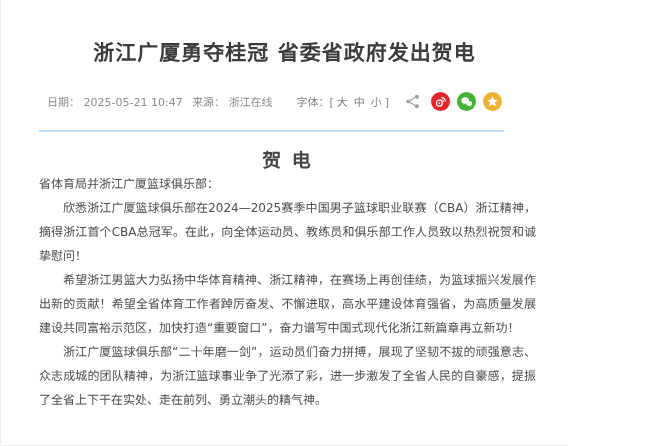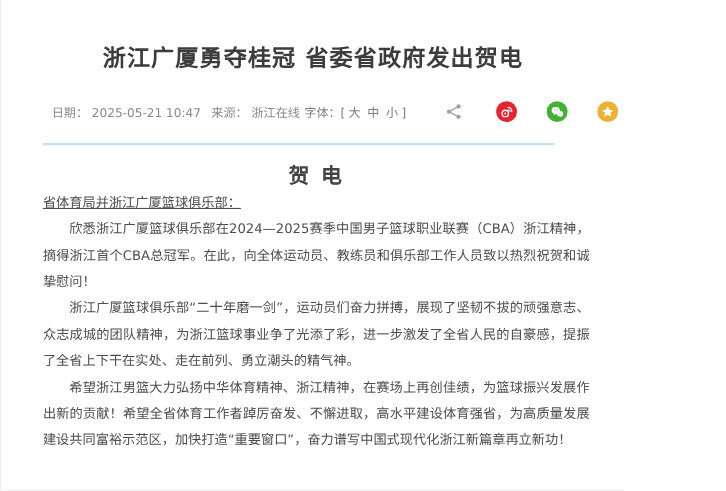--- a/index.html
+++ b/index.html
@@ -28,21 +28,21 @@
     height: 22px;
     display: flex;
     justify-content: space-between;
     align-items: center;
     font-size: 11px;
     color: #8a8a8a;
   }
   .meta-left { white-space: nowrap; }
   .meta-left .val { margin-right: 4px; color: #8a8a8a; }
   .meta-left .src-label { margin-left: 2px; }
-  .meta-right { display: flex; align-items: center; white-space: nowrap; gap: 20px; }
+  .meta-right { display: flex; align-items: center; white-space: nowrap; }
   .font-ctrl { color: #7d7d7d; }
   .font-ctrl .size { margin: 0 3px; cursor: pointer; }
   .share-icon { margin-left: 16px; margin-right: 4px; display: inline-flex; cursor: pointer; }
   .soc {
     width: 19px; height: 19px;
     border-radius: 50%;
     margin-left: 7px;
     display: inline-flex;
     align-items: center;
     justify-content: center;
@@ -59,21 +59,21 @@
   }
   .telegram-heading {
     margin-top: 16px;
     text-align: center;
     font-size: 19px;
     font-weight: 700;
     color: #444444;
     line-height: 24px;
     letter-spacing: 2px;
   }
-  .salutation { line-height: 24px; text-decoration: underline; }
+  .salutation { line-height: 24px; }
   .para { line-height: 24px; text-indent: 2em; text-align: justify; }
   .signature {
     margin-top: 46px;
     text-align: right;
     padding-right: 36px;
     line-height: 16px;
     color: #4d4d4d;
   }
 </style>
 </head>
@@ -134,19 +134,19 @@
       </span>
     </div>
   </div>
 
   <div class="divider" style="background:#bfe2f3"></div>
 
   <div class="content">
     <div class="telegram-heading">贺 电</div>
     <p class="salutation">省体育局并浙江广厦篮球俱乐部：</p>
     <p class="para">欣悉浙江广厦篮球俱乐部在2024—2025赛季中国男子篮球职业联赛（CBA）浙江精神，摘得浙江首个CBA总冠军。在此，向全体运动员、教练员和俱乐部工作人员致以热烈祝贺和诚挚慰问！</p>
+    <p class="para">希望浙江男篮大力弘扬中华体育精神、浙江精神，在赛场上再创佳绩，为篮球振兴发展作出新的贡献！希望全省体育工作者踔厉奋发、不懈进取，高水平建设体育强省，为高质量发展建设共同富裕示范区，加快打造“重要窗口”，奋力谱写中国式现代化浙江新篇章再立新功！</p>
     <p class="para">浙江广厦篮球俱乐部“二十年磨一剑”，运动员们奋力拼搏，展现了坚韧不拔的顽强意志、众志成城的团队精神，为浙江篮球事业争了光添了彩，进一步激发了全省人民的自豪感，提振了全省上下干在实处、走在前列、勇立潮头的精气神。</p>
-    <p class="para">希望浙江男篮大力弘扬中华体育精神、浙江精神，在赛场上再创佳绩，为篮球振兴发展作出新的贡献！希望全省体育工作者踔厉奋发、不懈进取，高水平建设体育强省，为高质量发展建设共同富裕示范区，加快打造“重要窗口”，奋力谱写中国式现代化浙江新篇章再立新功！</p>
     <p class="signature">中共浙江省委 浙江省人民政府</p>
 
   </div>
 
 </div>
 
 </body></html>

